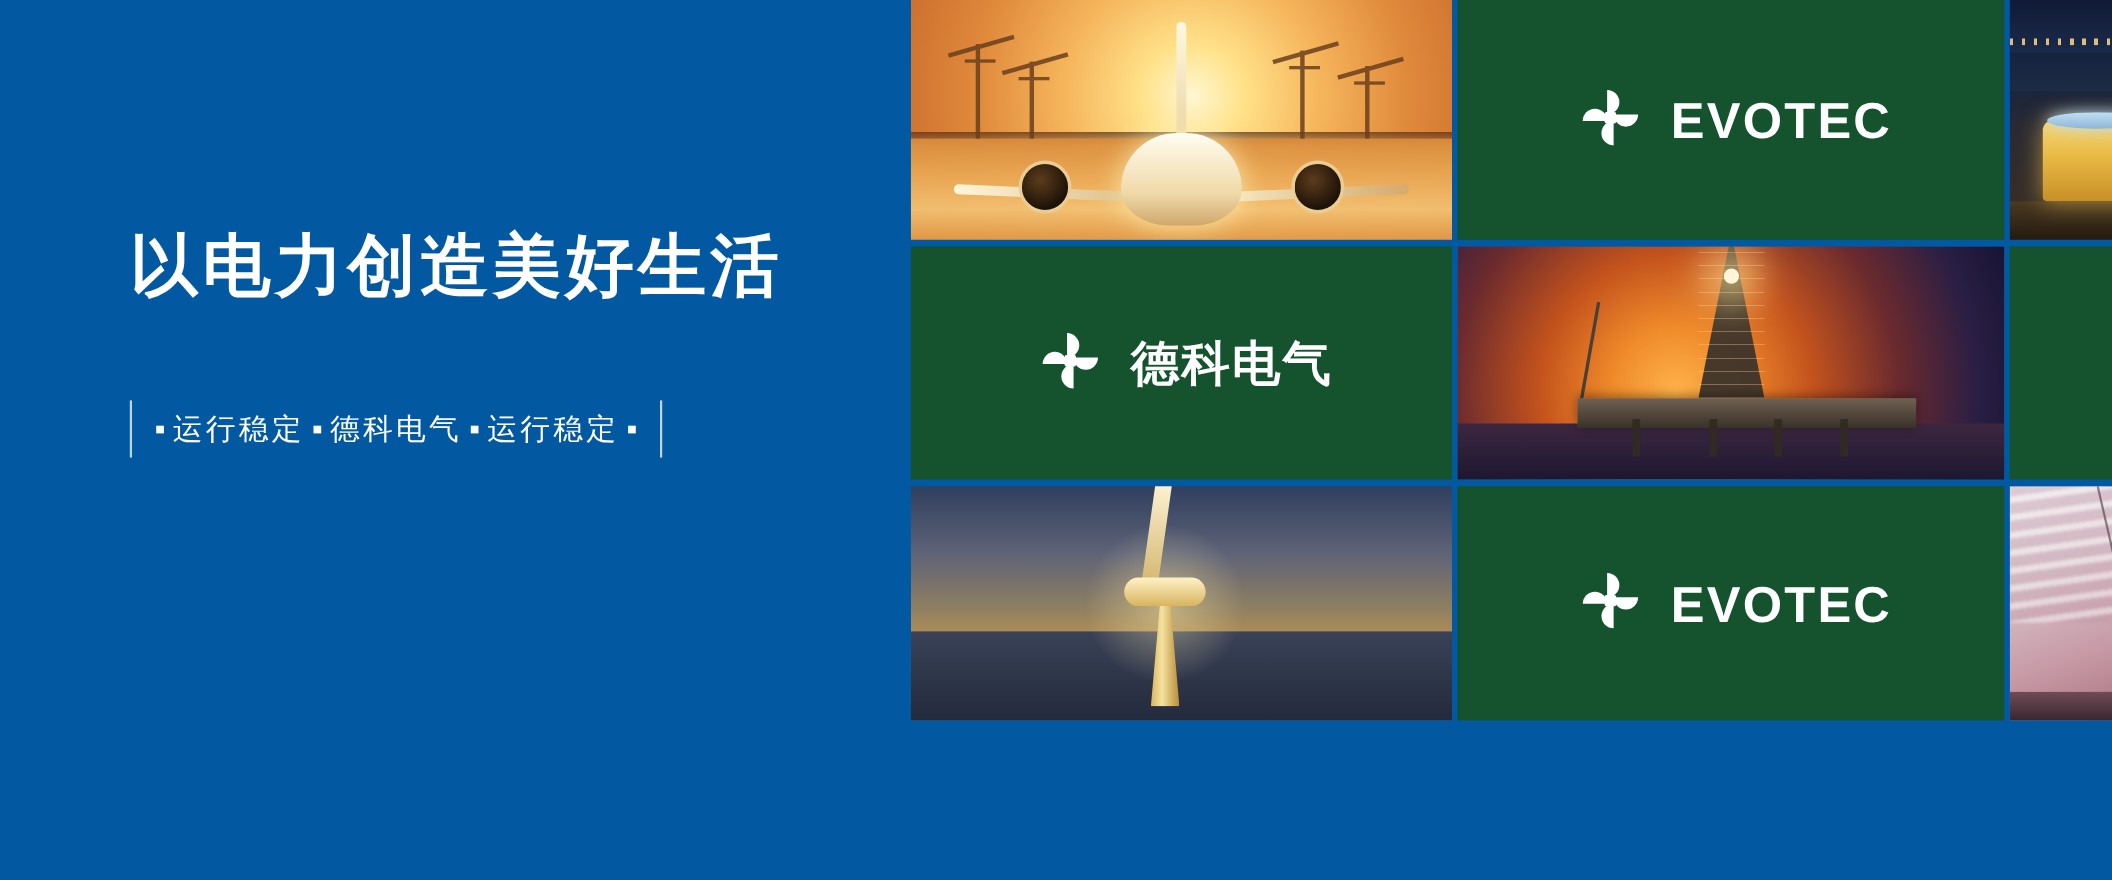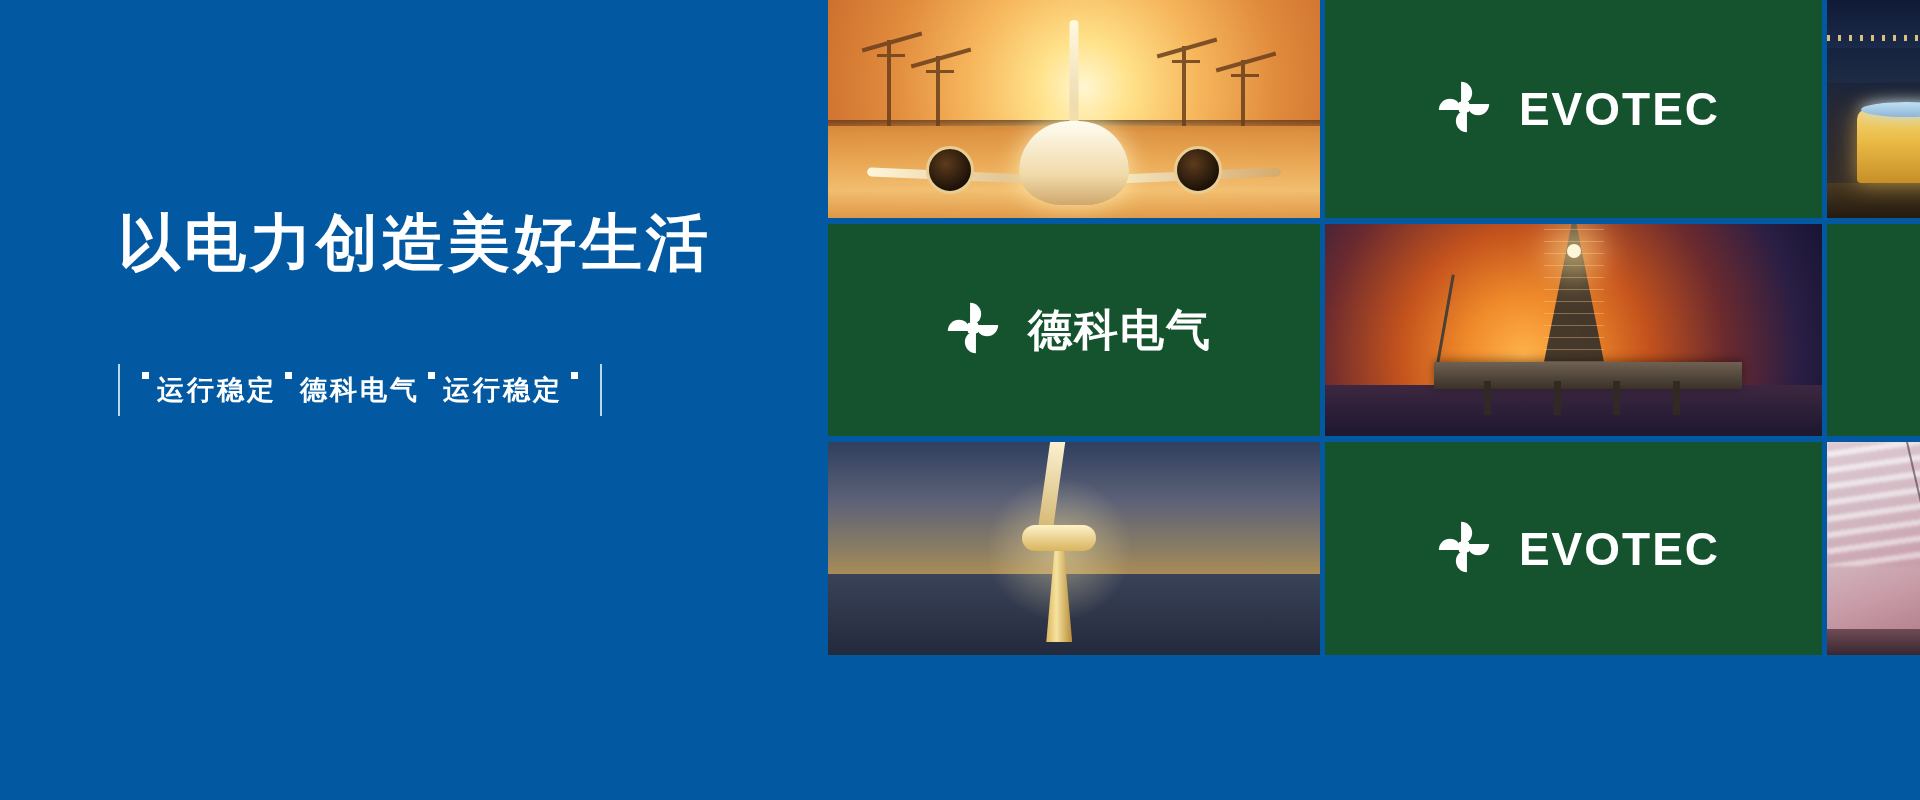--- a/index.html
+++ b/index.html
@@ -20,21 +20,21 @@
     font-size:62px;line-height:1.12;font-weight:bold;
     color:#ffffff;letter-spacing:4px;white-space:nowrap;
     font-family:"Liberation Sans","DejaVu Sans",sans-serif;
   }
 
   .subtitle-wrap{
     position:absolute;left:118px;top:360px;
     display:flex;align-items:center;height:60px;
   }
   .rule{width:2px;height:52px;background:rgba(255,255,255,.75);flex:0 0 auto;}
-  .subtitle-inner{display:flex;padding:0 14px;font-weight:bold;}
+  .subtitle-inner{display:flex;align-items:center;padding:0 14px;}
   .bullet{
     width:7px;height:7px;background:#ffffff;flex:0 0 auto;
     margin:0 8px;display:inline-block;
   }
   .sub-item{
     font-size:27px;color:#ffffff;letter-spacing:3px;white-space:nowrap;
     font-family:"Liberation Sans","DejaVu Sans",sans-serif;
   }
 
   

